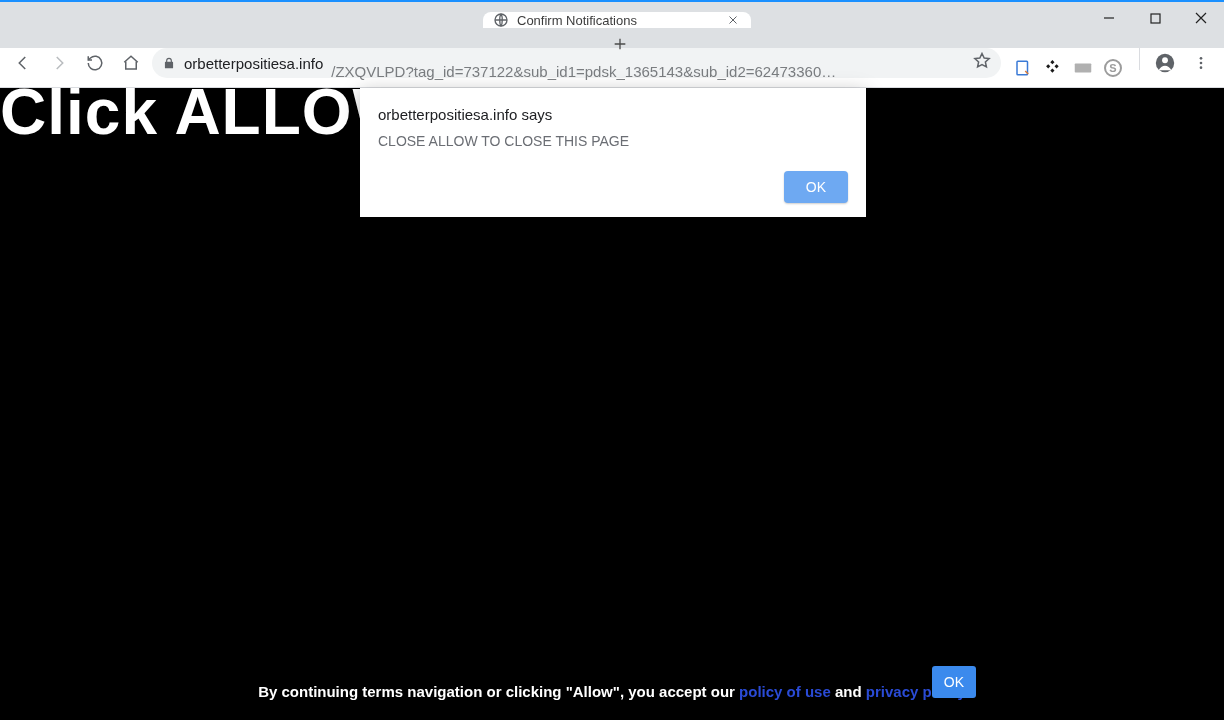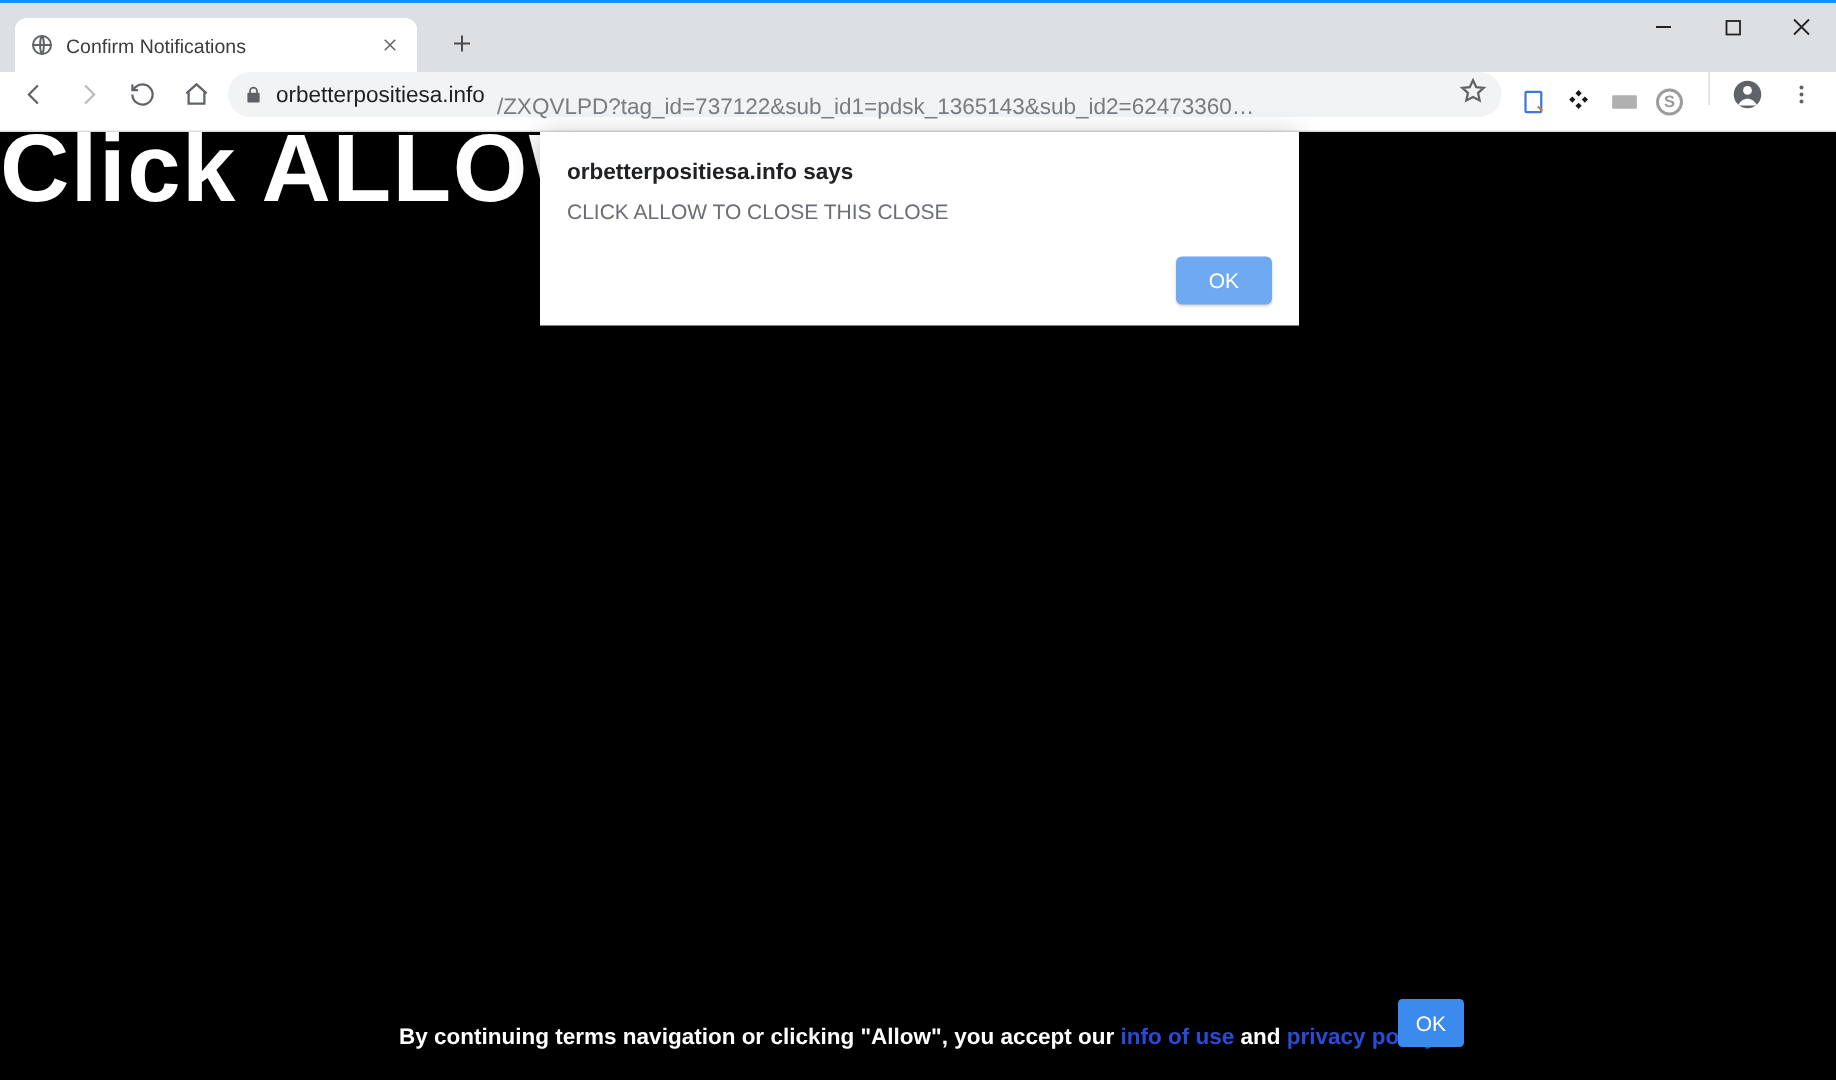--- a/index.html
+++ b/index.html
@@ -2,21 +2,21 @@
 <html><head>
   <meta charset="utf-8">
   <style>
     * { margin: 0; padding: 0; box-sizing: border-box; }
     body { font-family: "Segoe UI", Arial, sans-serif; width: 1224px; height: 720px; overflow: hidden; background: #fff; position: relative; }
 
     
     .top-accent { height: 2px; background: #1a90ff; }
 
     
-    .tab-strip { height: 46px; background: #dde0e3; display: flex; align-items: center; position: relative; }
+    .tab-strip { height: 46px; background: #dde0e3; display: flex; align-items: center; position: relative; flex-direction: column; }
     .tab { background: #fff; height: 36px; margin-top: 10px; margin-left: 10px; width: 268px; border-radius: 8px 8px 0 0; display: flex; align-items: center; padding: 0 10px; gap: 8px; position: relative; }
     .tab .favicon { width: 16px; height: 16px; color: #5f6368; }
     .tab-title { font-size: 13px; color: #3c3c3c; flex: 1; white-space: nowrap; overflow: hidden; text-overflow: ellipsis;}
     .tab-close { width: 16px; height: 16px; color: #5f6368; cursor: pointer; display:flex; align-items:center; justify-content:center;}
     .new-tab { width: 28px; height: 28px; display: flex; align-items: center; justify-content: center; color:#4b4b4b; margin-left: 16px; margin-top:8px; cursor:pointer;}
     .win-controls { position: absolute; right: 0; top: 0; height: 46px; display: flex; }
     .win-btn { width: 46px; height: 32px; display: flex; align-items: center; justify-content: center; color: #222; cursor:pointer;}
 
     
     .toolbar { height: 40px; background: #fff; display: flex; gap: 6px; padding: 0 8px; border-bottom: 1px solid #dadce0;}
@@ -34,21 +34,21 @@
 
     
     .content { position: relative; width: 100%; height: calc(720px - 2px - 46px - 40px); background: #000; overflow:hidden;}
     .big-text { position:absolute; top:-8px; left:0; right:0; color:#fff; font-weight:700; font-size:64px; letter-spacing:1px; line-height:1; white-space:nowrap;}
     .footer { position:absolute; bottom:16px; left:0; right:0; text-align:center; color:#fff; font-weight:600; font-size:15px; line-height:1.7;}
     .footer a { color:#2a4bd6; text-decoration:none; cursor:pointer;}
     .ok-footer { position:absolute; bottom:22px; right:248px; background:#3b8aed; color:#fff; border:none; border-radius:3px; padding:8px 12px; font-size:14px; font-weight:500; cursor:pointer;}
 
     
     .dialog { position:absolute; top:88px; left:360px; width:506px; background:#fff; box-shadow:0 4px 18px rgba(0,0,0,.28); padding:18px 18px 14px 18px;}
-    .dialog-title{ font-size:15px; color:#202124; margin-bottom:10px;font-weight:bold;}
+    .dialog-title{ font-size:15px; color:#202124; margin-bottom:10px;}
     .dialog-body{ font-size:14px; color:#6b6e74; margin-bottom:22px;}
     .dialog-actions{ display:flex; justify-content:flex-end;}
     .dialog-ok{ background:#6ea9f2; color:#fff; border:none; border-radius:4px; padding:8px 22px; font-size:14px; font-weight:500; cursor:pointer; box-shadow:0 1px 2px rgba(0,0,0,.2);}
     .circle-s{ border:2px solid #9c9c9c; border-radius:50%; width:18px; height:18px; display:flex; align-items:center; justify-content:center; font-size:11px; color:#9c9c9c; font-weight:600;}
   </style>
 </head>
 <body>
 
 <div class="top-accent"></div>
 
@@ -165,24 +165,24 @@
         <circle cx="12" cy="12" r="2"></circle>
         <circle cx="12" cy="19" r="2"></circle>
       </svg>
   </div>
 </div>
 
 <div class="content">
   <div class="big-text">Click ALLOW                         you are not</div>
 
   <div class="footer">
-    <span>By continuing terms navigation or clicking "Allow", you accept our </span><a>info of use</a><span> and </span><a>privacy policy</a><br>
+    <span>By continuing terms navigation or clicking "Allow", you accept our </span><a>policy of use</a><span> and </span><a>privacy policy</a><br>
   </div>
   <button class="ok-footer">OK</button>
 </div>
 
 <div class="dialog">
   <div class="dialog-title">orbetterpositiesa.info says</div>
-  <div class="dialog-body">CLICK ALLOW TO CLOSE THIS CLOSE</div>
+  <div class="dialog-body">CLOSE ALLOW TO CLOSE THIS PAGE</div>
   <div class="dialog-actions">
     <button class="dialog-ok">OK</button>
   </div>
 </div>
 
 </body></html>

